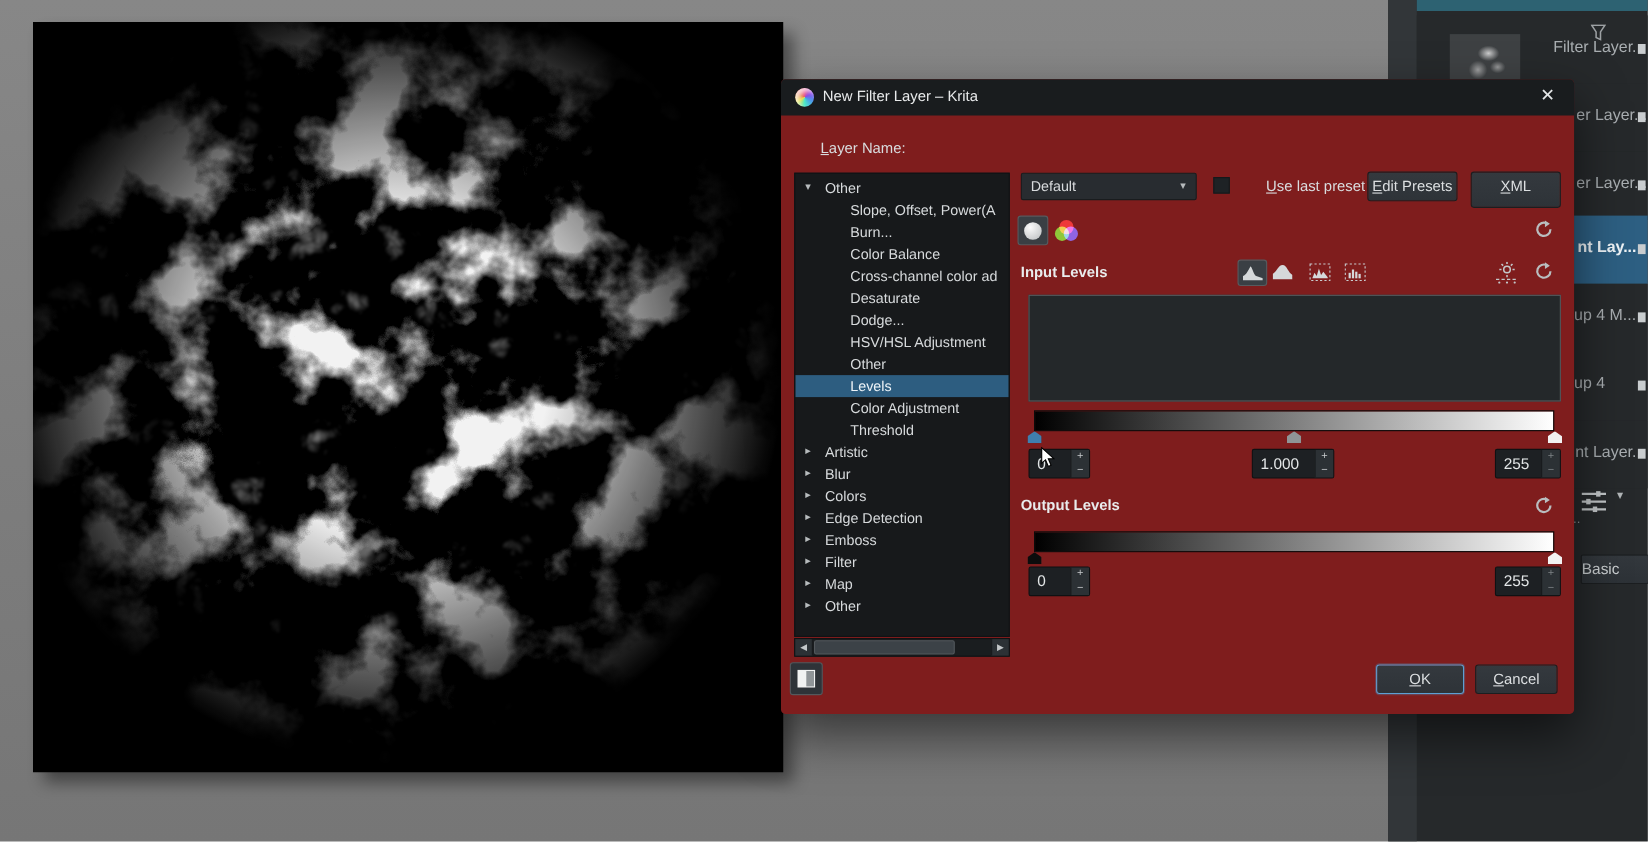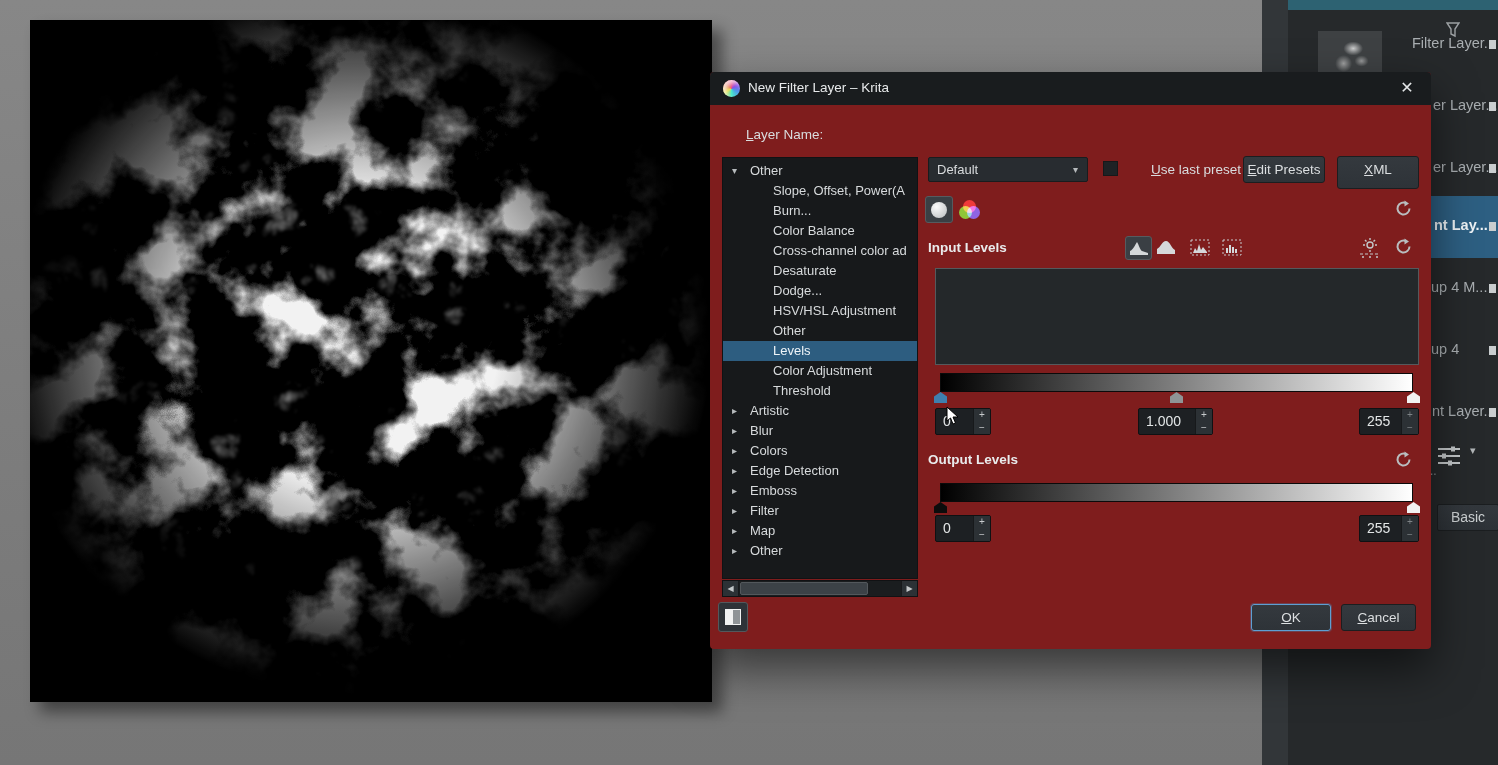--- a/index.html
+++ b/index.html
@@ -27,21 +27,21 @@
     background:#3e4143
       radial-gradient(18px 14px at 30% 40%, rgba(220,220,220,.8), rgba(220,220,220,0) 70%);
     background-image:
       radial-gradient(14px 10px at 55% 35%, rgba(230,230,230,.85), rgba(230,230,230,0) 70%),
       radial-gradient(12px 12px at 40% 65%, rgba(200,200,200,.7), rgba(200,200,200,0) 70%),
       radial-gradient(10px 8px at 68% 60%, rgba(210,210,210,.6), rgba(210,210,210,0) 70%);
   }
   #docker-tools { position:absolute; left:26px; top:440px; width:210px; height:40px; }
   #basic-btn { position:absolute; left:175px; top:504px; width:62px; height:27px;
     background:linear-gradient(#33383d,#2d3237); border:1px solid #1b1e20; border-radius:2px;
-    font-size:14px; color:#ccd0d2; text-align:center; line-height:25px; }
+    font-size:14px; color:#ccd0d2; text-align:left; line-height:25px; }
   #docker-ellipsis { position:absolute; left:168px; top:464px; color:#8b9093; font-size:12px; }
   
   #dialog { position:absolute; left:710px; top:72px; width:721px; height:577px;
     background:#7f1d1d; border-radius:4px; box-shadow:0 20px 45px rgba(0,0,0,.55); }
   #titlebar { position:absolute; left:0; top:0; right:0; height:33px; background:#191c1e;
     border-radius:4px 4px 0 0; }
   #krita-logo { position:absolute; left:13px; top:8px; width:17px; height:17px; border-radius:50%;
     background: conic-gradient(#e84a8a,#8a4ae8,#4a9de8,#4ae8c8,#e8e04a,#e8734a,#e84a8a);
     box-shadow: inset 3px 3px 4px rgba(255,255,255,.75); }
   #title { position:absolute; left:38px; top:8px; font-size:13.5px; color:#e8eaeb; }

